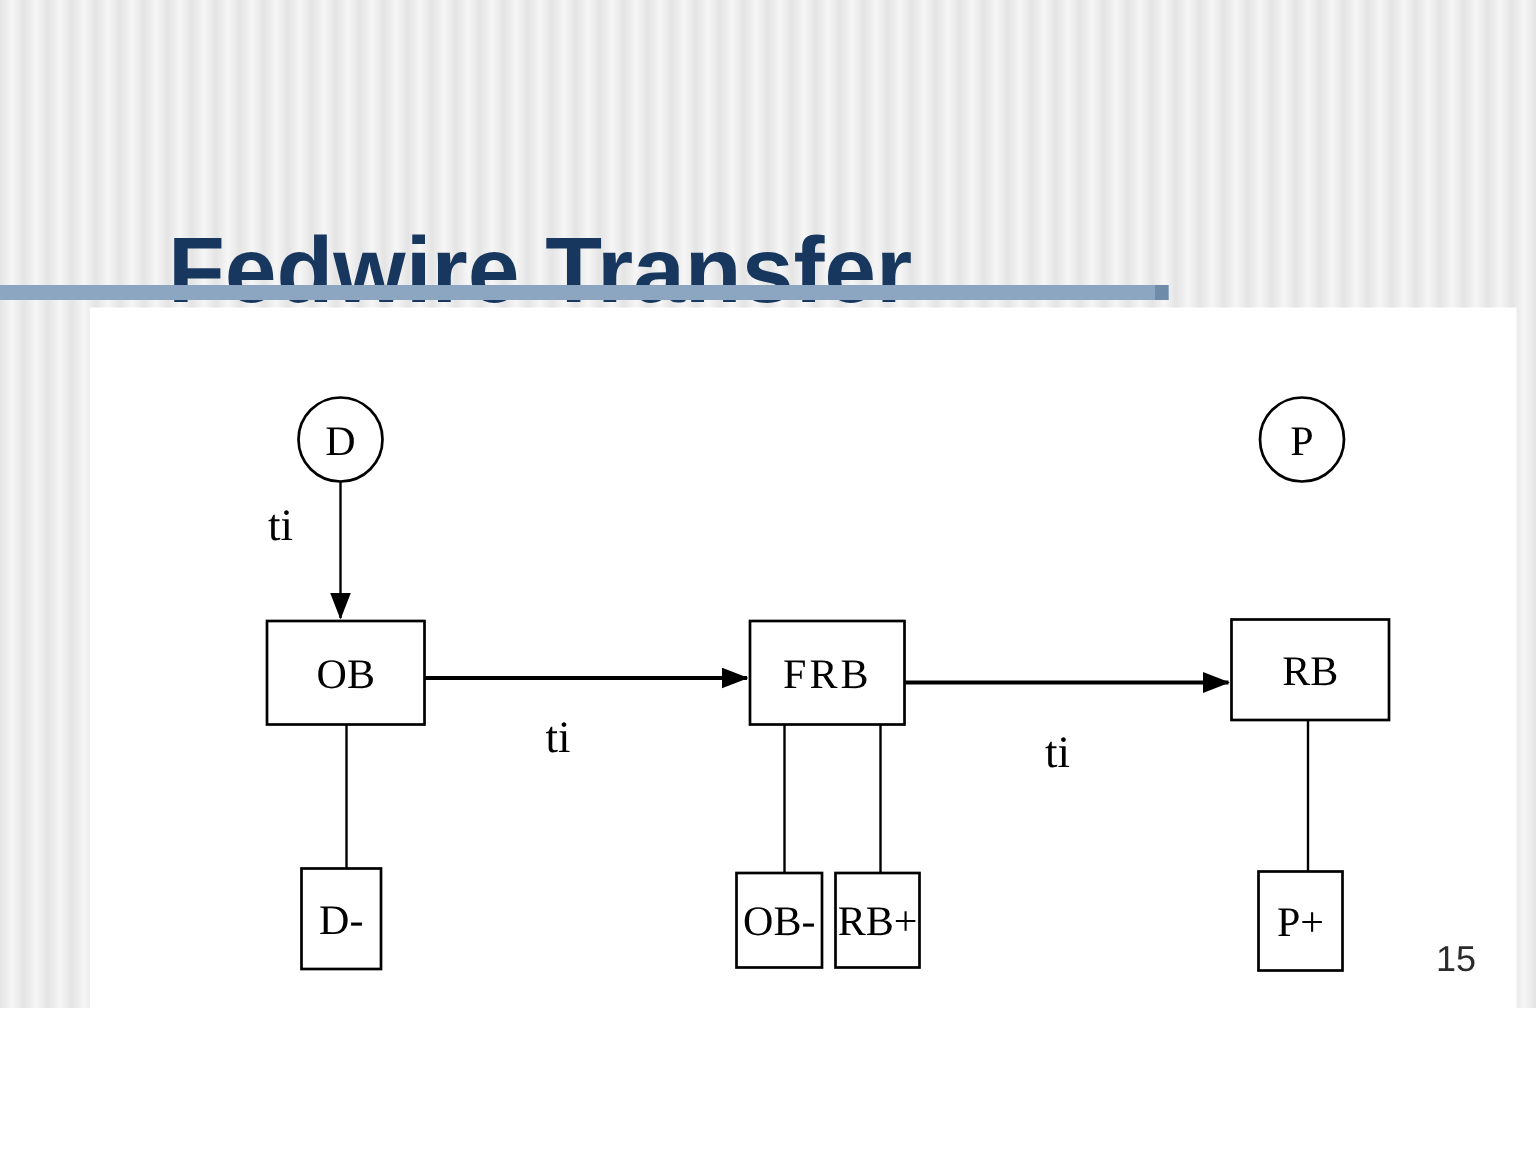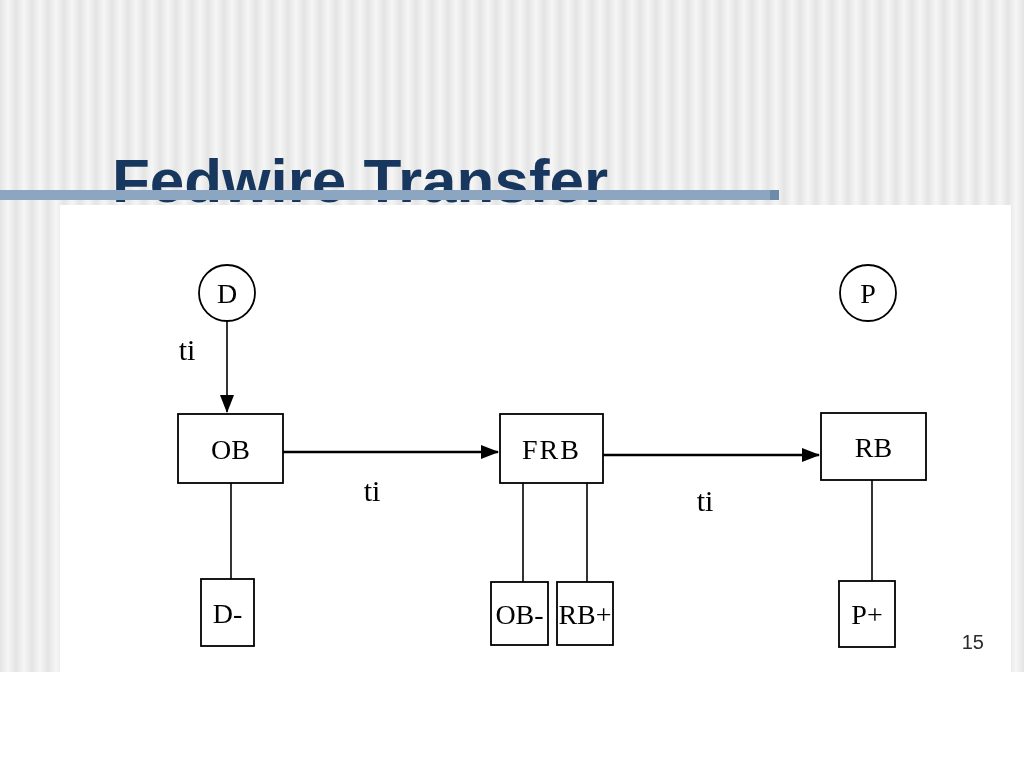--- a/index.html
+++ b/index.html
@@ -78,21 +78,21 @@
     font-family: "Liberation Serif", serif;
     font-size: 30px;
     fill: #000000;
     text-anchor: middle;
   }
 
   .page-number {
     position: absolute;
     right: 40px;
     bottom: 18px;
-    font-size: 20px;
+    font-size: 24px;
     color: #2b2b2b;
   }
 </style>
 </head>
 <body>
 
 <div class="slide">
 
   <h1 class="title">Fedwire Transfer</h1>
 

